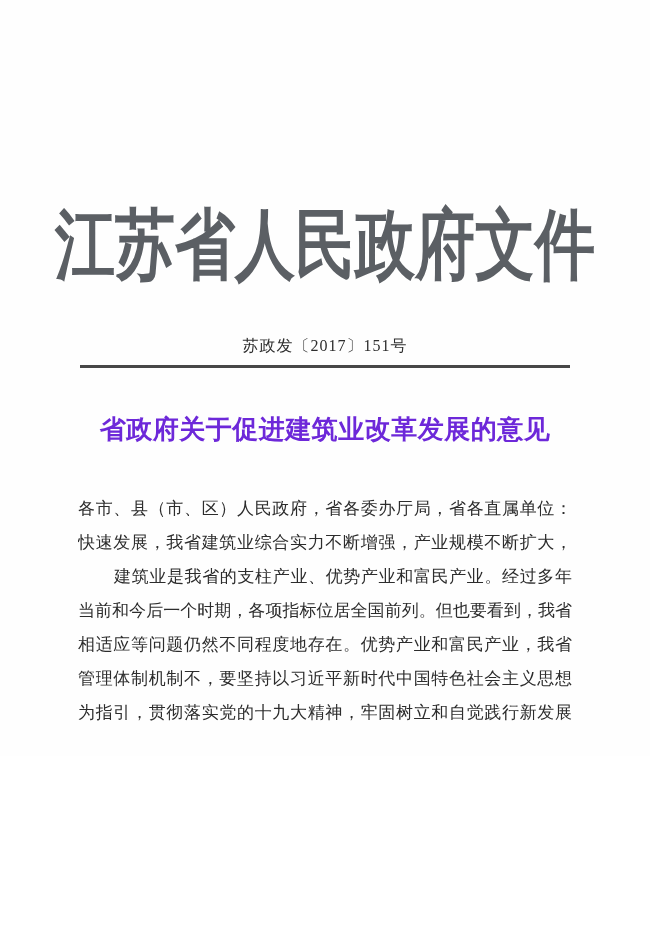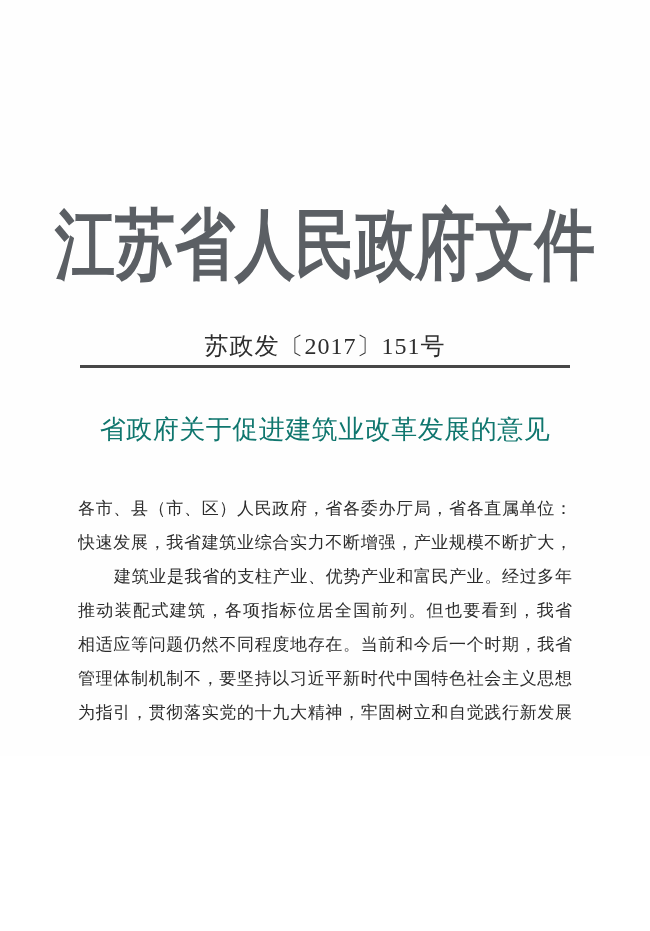--- a/index.html
+++ b/index.html
@@ -30,44 +30,44 @@
     white-space: nowrap;
     transform: scaleY(1.28);
     transform-origin: center top;
   }
   .docnum {
     position: absolute;
     top: 334px;
     left: 0;
     width: 100%;
     text-align: center;
-    font-size: 24px;
+    font-size: 16px;
     line-height: 24px;
     color: #2e2e2e;
     letter-spacing: 1px;
   }
   .rule {
     position: absolute;
     top: 365px;
     left: 80px;
     width: 490px;
     height: 3px;
     background: #474747;
   }
   .doc-title {
     position: absolute;
     top: 412px;
     left: 0;
     width: 100%;
     margin: 0;
     text-align: center;
     font-size: 26px;
-    font-weight: normal;
+    font-weight: bold;
     line-height: 36px;
-    color: #0f766e;
+    color: #6d28d9;
     letter-spacing: 0.5px;
   }
   .body-block {
     position: absolute;
     top: 492px;
     left: 78px;
     width: 494px;
     font-size: 17px;
     color: #2c2c2c;
   }
@@ -103,21 +103,21 @@
   <div class="docnum">苏政发〔2017〕151号</div>
 
   <div class="rule"></div>
 
   <h1 class="doc-title">省政府关于促进建筑业改革发展的意见</h1>
 
   <div class="body-block">
     <div class="body-line">各市、县（市、区）人民政府，省各委办厅局，省各直属单位：</div>
     <div class="body-line">快速发展，我省建筑业综合实力不断增强，产业规模不断扩大，</div>
     <div class="body-line indent">建筑业是我省的支柱产业、优势产业和富民产业。经过多年</div>
-    <div class="body-line">推动装配式建筑，各项指标位居全国前列。但也要看到，我省</div>
-    <div class="body-line">相适应等问题仍然不同程度地存在。当前和今后一个时期，我省</div>
+    <div class="body-line">当前和今后一个时期，各项指标位居全国前列。但也要看到，我省</div>
+    <div class="body-line">相适应等问题仍然不同程度地存在。优势产业和富民产业，我省</div>
     <div class="body-line">管理体制机制不，要坚持以习近平新时代中国特色社会主义思想</div>
     <div class="body-line">为指引，贯彻落实党的十九大精神，牢固树立和自觉践行新发展</div>
   </div>
 
   <div class="page-number">— 1 —</div>
 
 </div>
 
 </body></html>

